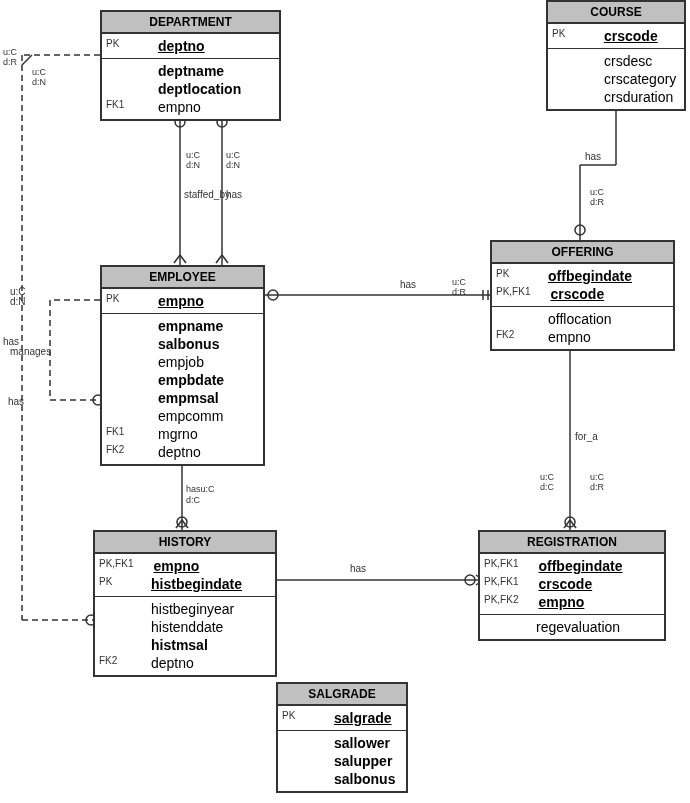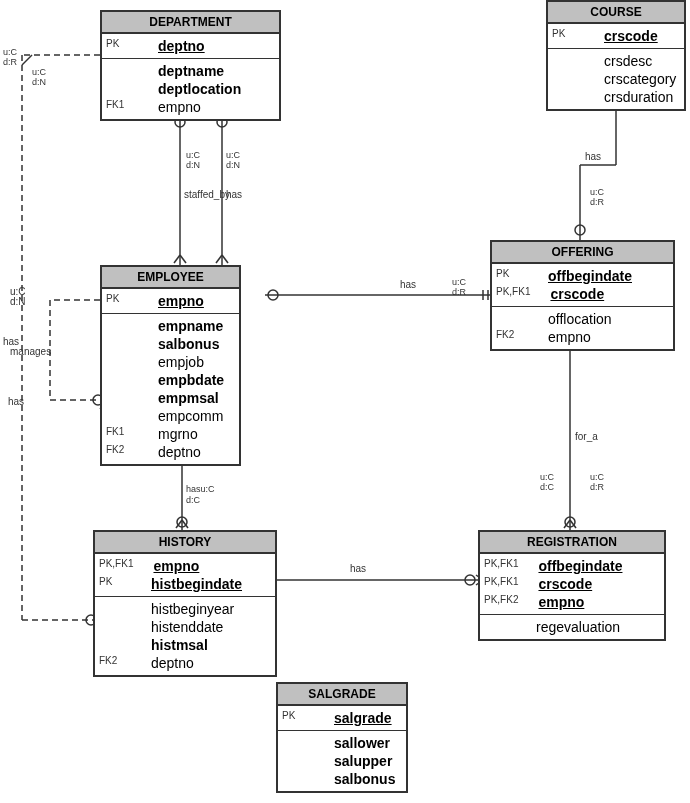--- a/index.html
+++ b/index.html
@@ -203,21 +203,21 @@
         <span class="key-label"></span>
         <span class="attr-name bold">deptlocation</span>
       </div>
       <div class="entity-row">
         <span class="key-label">FK1</span>
         <span class="attr-name">empno</span>
       </div>
     </div>
   </div>
 
-  <div class="entity" style="left:100px; top:265px; width:141px;">
+  <div class="entity" style="left:100px; top:265px; width:165px;">
     <div class="entity-header">EMPLOYEE</div>
     <div class="entity-pk-section">
       <div class="entity-row">
         <span class="key-label">PK</span>
         <span class="attr-name underline bold">empno</span>
       </div>
     </div>
     <div class="entity-attr-section">
       <div class="entity-row">
         <span class="key-label"></span>

